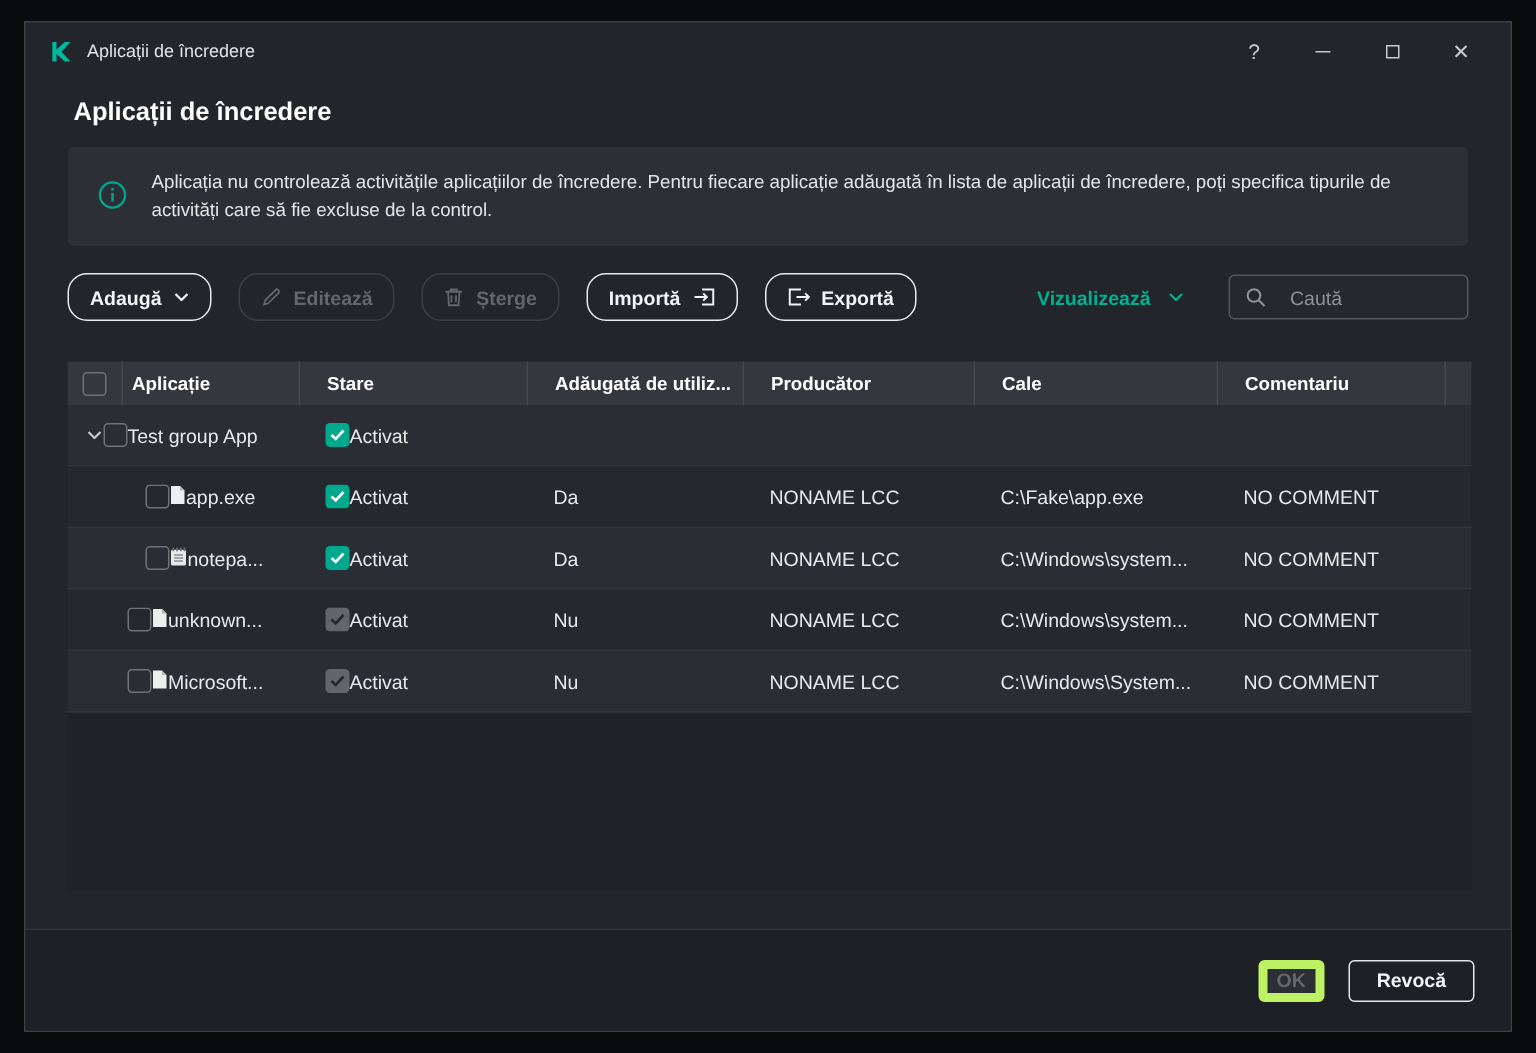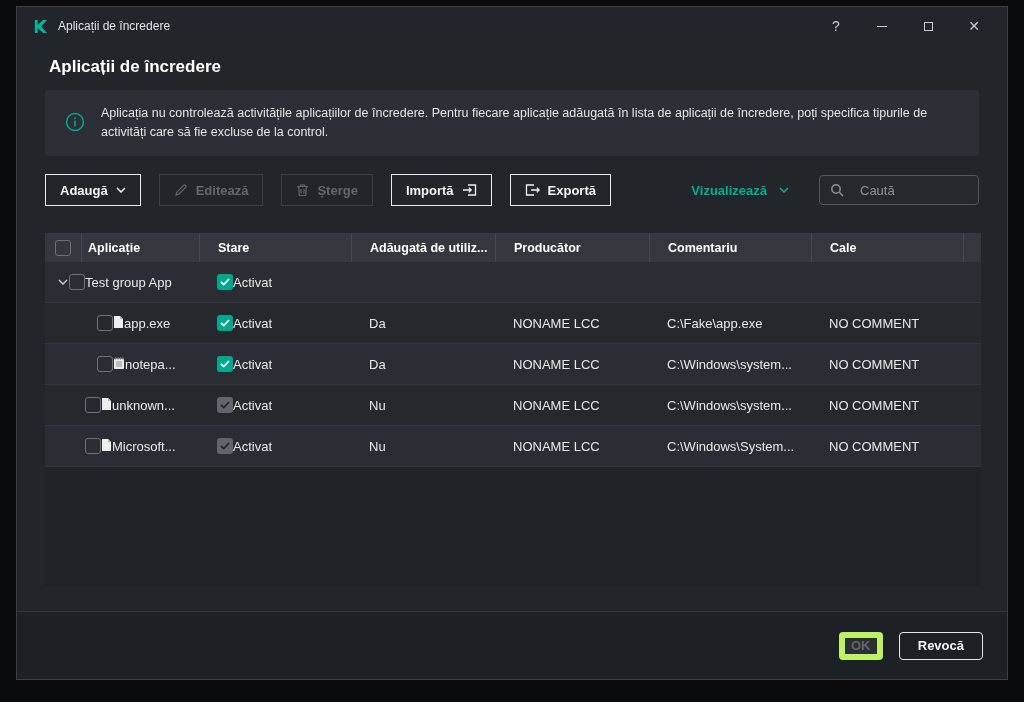--- a/index.html
+++ b/index.html
@@ -1,19 +1,19 @@
 <!DOCTYPE html>
 <html><head>
 <meta charset="utf-8">
 <style>
   * { margin:0; padding:0; box-sizing:border-box; }
   html,body { width:1024px; height:702px; background:#0a0b0c; overflow:hidden;
               font-family:"Liberation Sans", sans-serif; }
 
-  .window { position:absolute; left:16px; top:6px; width:992px; height:674px;
+  .window { position:absolute; left:16px; top:14px; width:992px; height:674px;
             background:#222529; border:1px solid #3c3f44; display:flex; flex-direction:column; }
 
   
   .titlebar { height:38px; flex:none; display:flex; align-items:center; padding:0 10px 0 16px; }
   .logo { margin-right:10px; display:flex; align-items:center; }
   .win-title { color:#e3e4e6; font-size:12px; }
   .win-controls { margin-left:auto; display:flex; align-items:center; }
   .win-btn { width:46px; height:30px; display:flex; align-items:center; justify-content:center;
              color:#c9cbce; font-size:14px; cursor:default; }
   .max-sq { width:9px; height:9px; border:1px solid #c9cbce; display:inline-block; }
@@ -23,21 +23,21 @@
   .page-title { margin:12px 32px 0; color:#ffffff; font-size:17px; font-weight:bold; }
 
   .banner { margin:13px 28px 0; height:66px; background:#2c2f35; border-radius:4px;
             position:relative; padding:13px 24px 13px 56px; display:flex; align-items:center; }
   .banner .info-ic { position:absolute; left:20px; top:22px; }
   .banner .txt { color:#e4e5e7; font-size:12.5px; line-height:1.55; }
 
   
   .toolbar { margin:18px 28px 0; height:32px; display:flex; align-items:center; gap:18px; }
   .btn { height:32px; display:inline-flex; align-items:center; gap:8px; padding:0 14px;
-         border-radius:0; background:transparent; font-size:13px; font-weight:600;
+         border-radius:13px; background:transparent; font-size:13px; font-weight:600;
          font-family:"Liberation Sans", sans-serif; cursor:pointer; }
   .btn.on  { border:1px solid #e9eaeb; color:#f3f4f5; }
   .btn.off { border:1px solid #3c3f45; color:#64676d; cursor:default; }
   .btn svg { flex:none; }
   .view-link { margin-left:auto; display:inline-flex; align-items:center; gap:12px;
                color:#00b293; font-size:13px; font-weight:600; cursor:pointer; }
   .search { width:160px; height:30px; margin-left:12px; background:#25282d;
             border:1px solid #54575d; border-radius:4px; display:flex; align-items:center;
             padding:0 10px; gap:16px; }
   .search input { flex:1; min-width:0; background:transparent; border:none; outline:none;
@@ -175,22 +175,22 @@
 
   <div class="table">
     <div class="thead">
       <div class="hc chk">
           <span class="cb empty"></span>
         </div>
       <div class="hc app">Aplicație</div>
       <div class="hc">Stare</div>
       <div class="hc">Adăugată de utiliz...</div>
       <div class="hc">Producător</div>
+      <div class="hc">Cale</div>
       <div class="hc">Comentariu</div>
-      <div class="hc">Cale</div>
       <div class="hc"></div>
     </div>
 
     <div class="trow a">
       <div class="cell name">
         <span class="chev">
           <svg width="10" height="6" viewBox="0 0 10 6">
               <polyline points="1,1 5,5 9,1" fill="none" stroke="currentColor" stroke-width="1.5"></polyline>
             </svg>
         </span>

